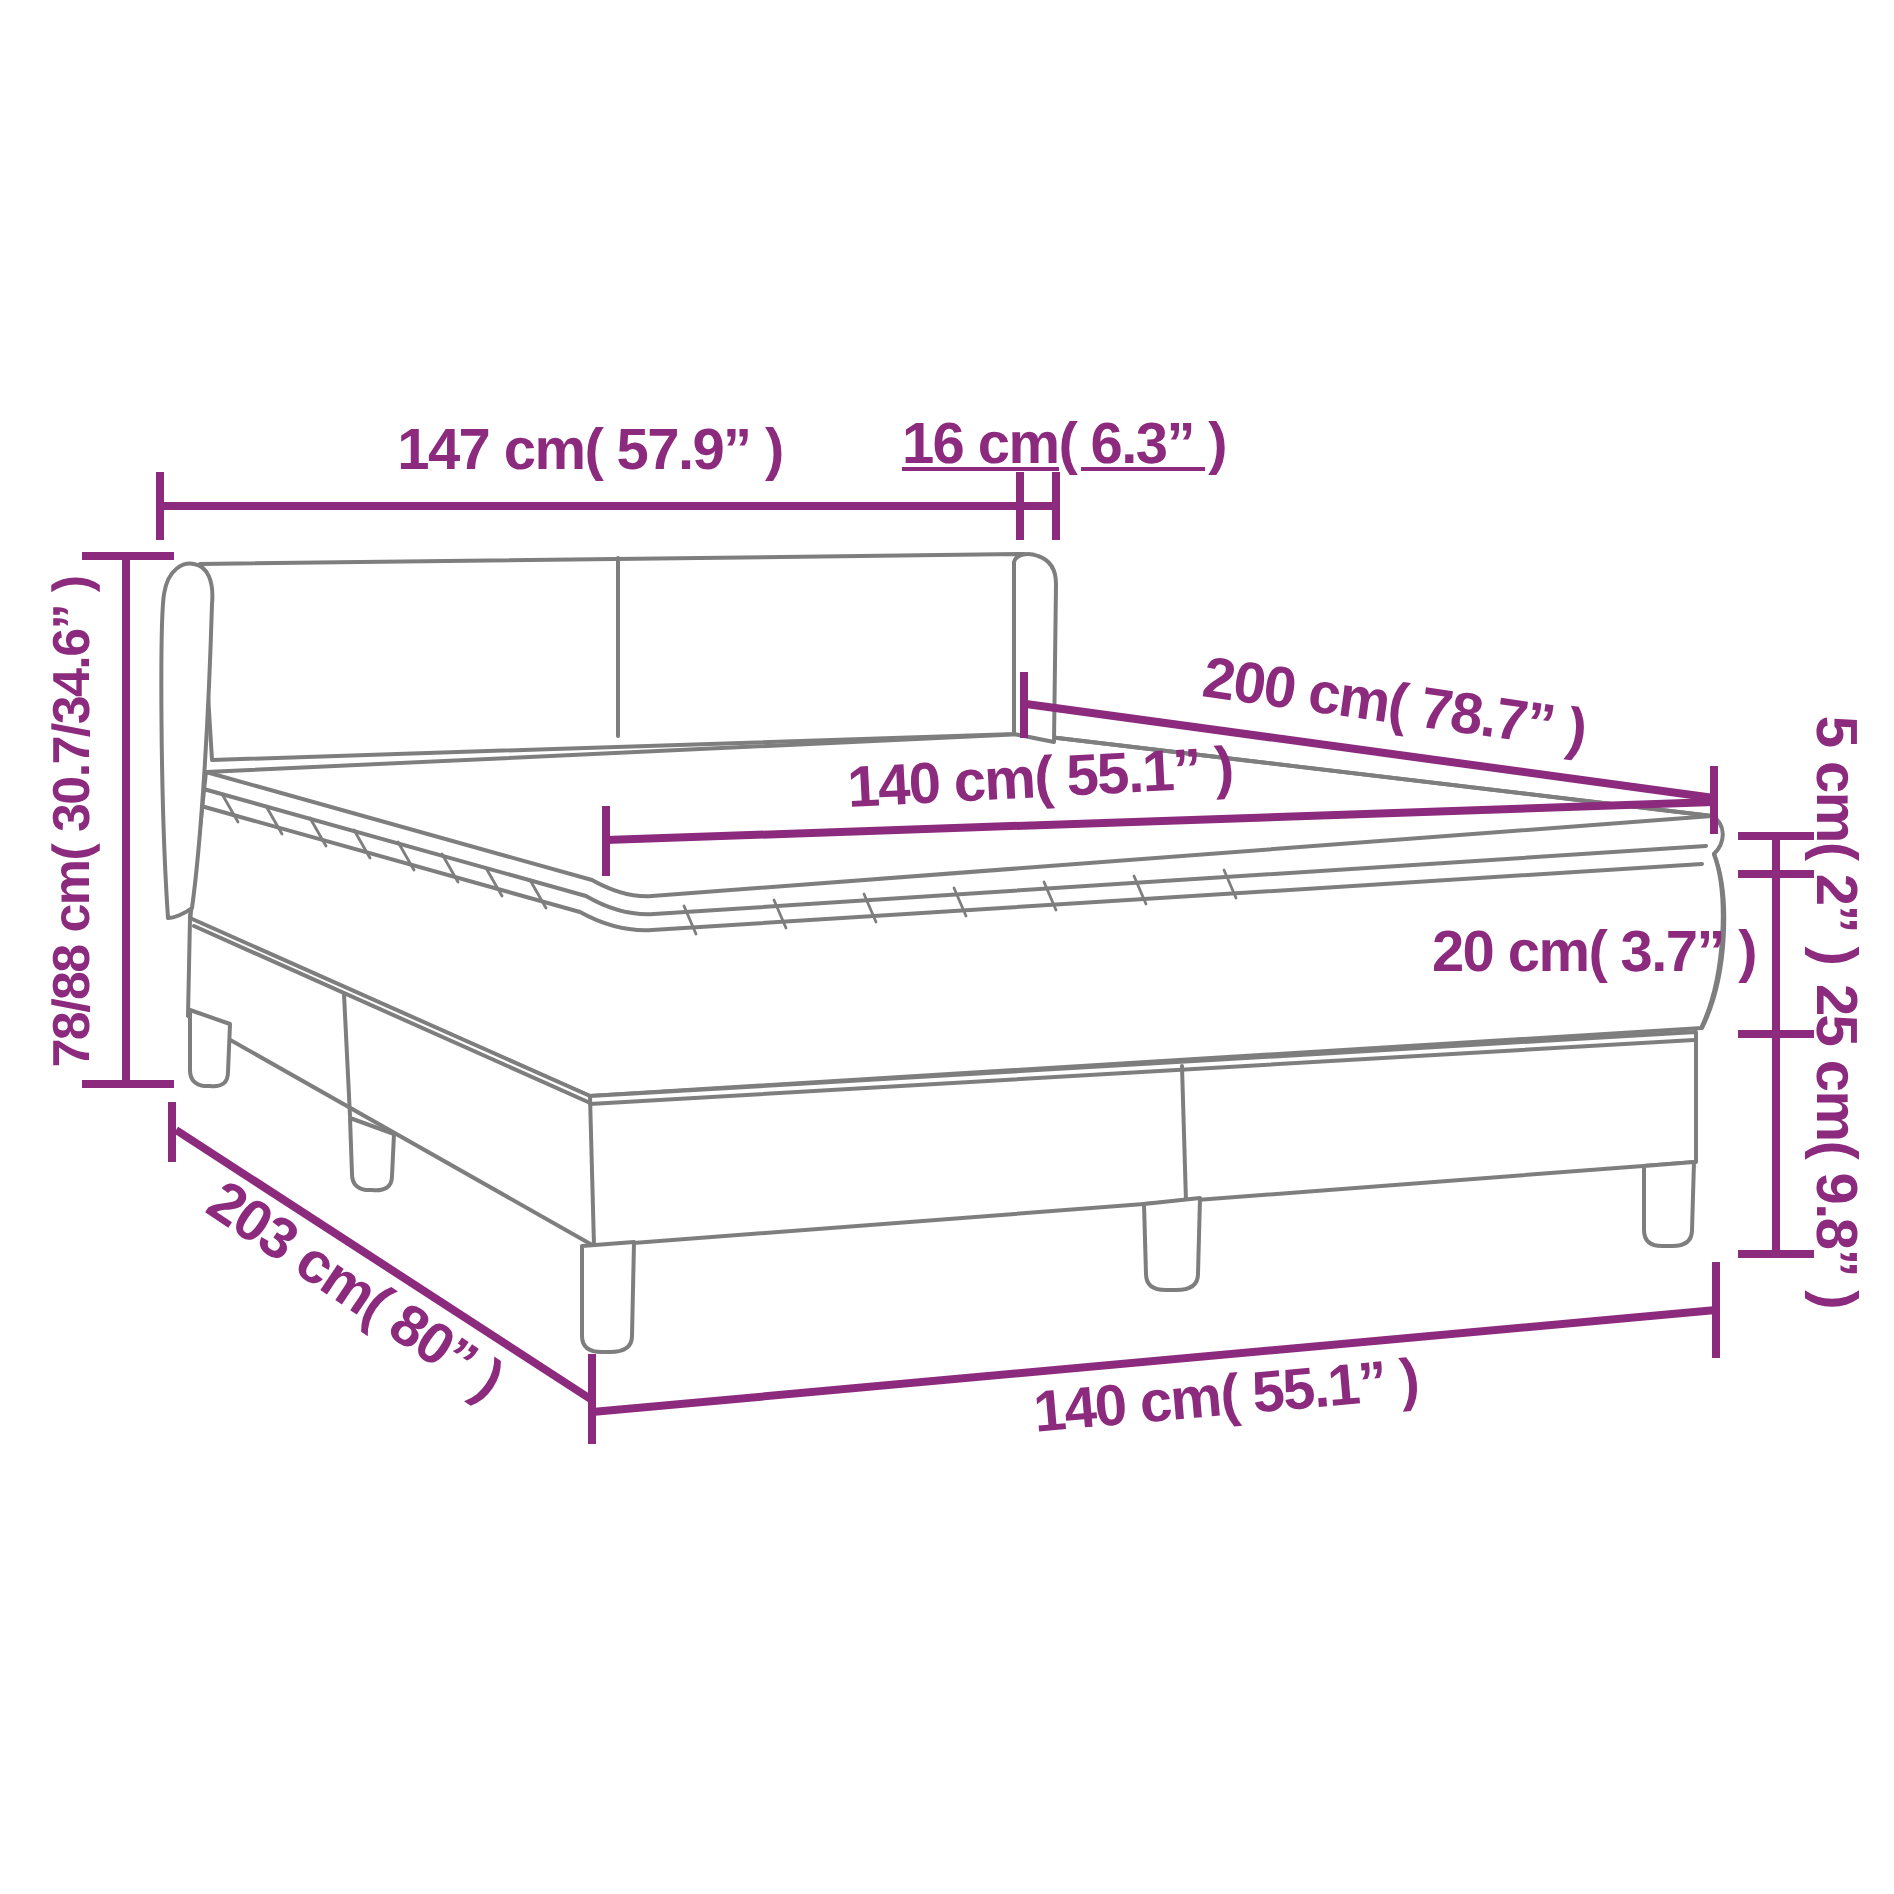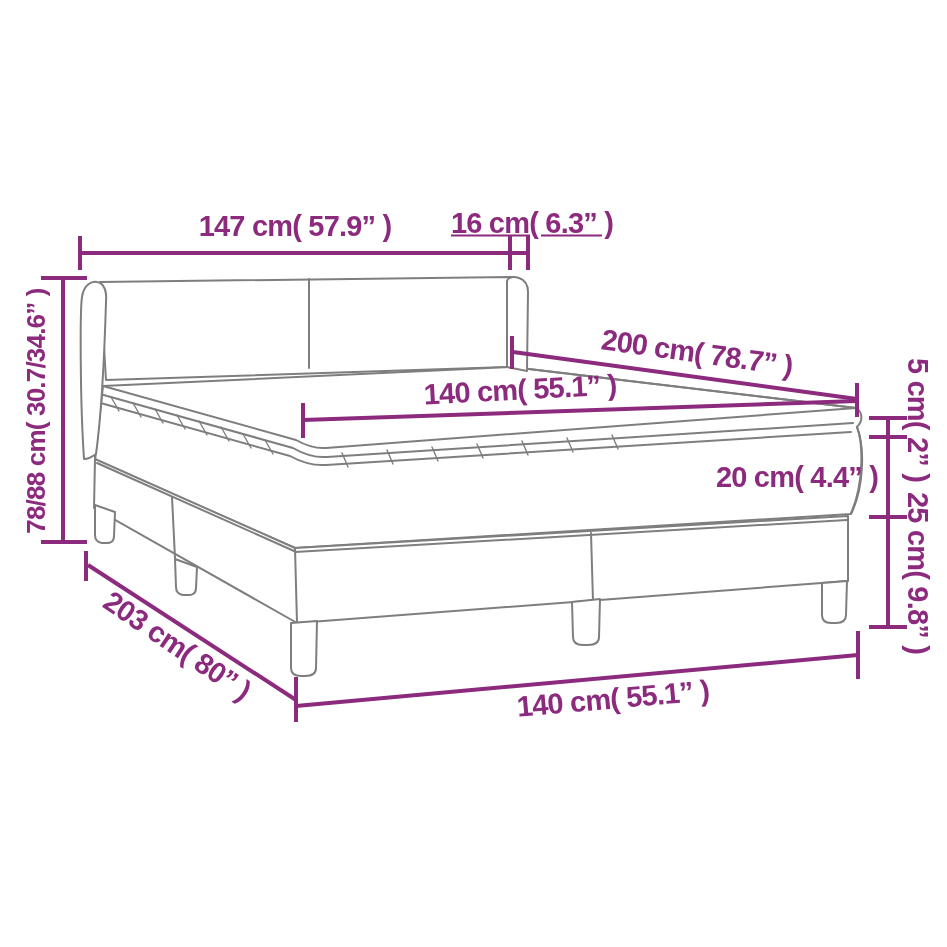--- a/index.html
+++ b/index.html
@@ -150,20 +150,20 @@
   <div class="dim" style="left:532px; top:223px;text-decoration:underline;">16 cm( 6.3” )</div>
 
   <div class="dim small r-90" style="left:36px; top:411px;">78/88 cm( 30.7/34.6” )</div>
 
   <div class="dim r8" style="left:697px; top:353px;">200 cm( 78.7” )</div>
 
   <div class="dim rm3" style="left:520px; top:390px;">140 cm( 55.1” )</div>
 
   <div class="dim r90" style="left:917px; top:420px;">5 cm( 2” )</div>
 
-  <div class="dim" style="left:797px; top:477px;">20 cm( 4.4” )</div>
+  <div class="dim" style="left:797px; top:477px;">20 cm( 3.7” )</div>
 
   <div class="dim r90" style="left:917px; top:573px;">25 cm( 9.8” )</div>
 
   <div class="dim r34" style="left:177px; top:646px;">203 cm( 80” )</div>
 
   <div class="dim rm5" style="left:613px; top:699px;">140 cm( 55.1” )</div>
 </div>
 
 </body></html>

